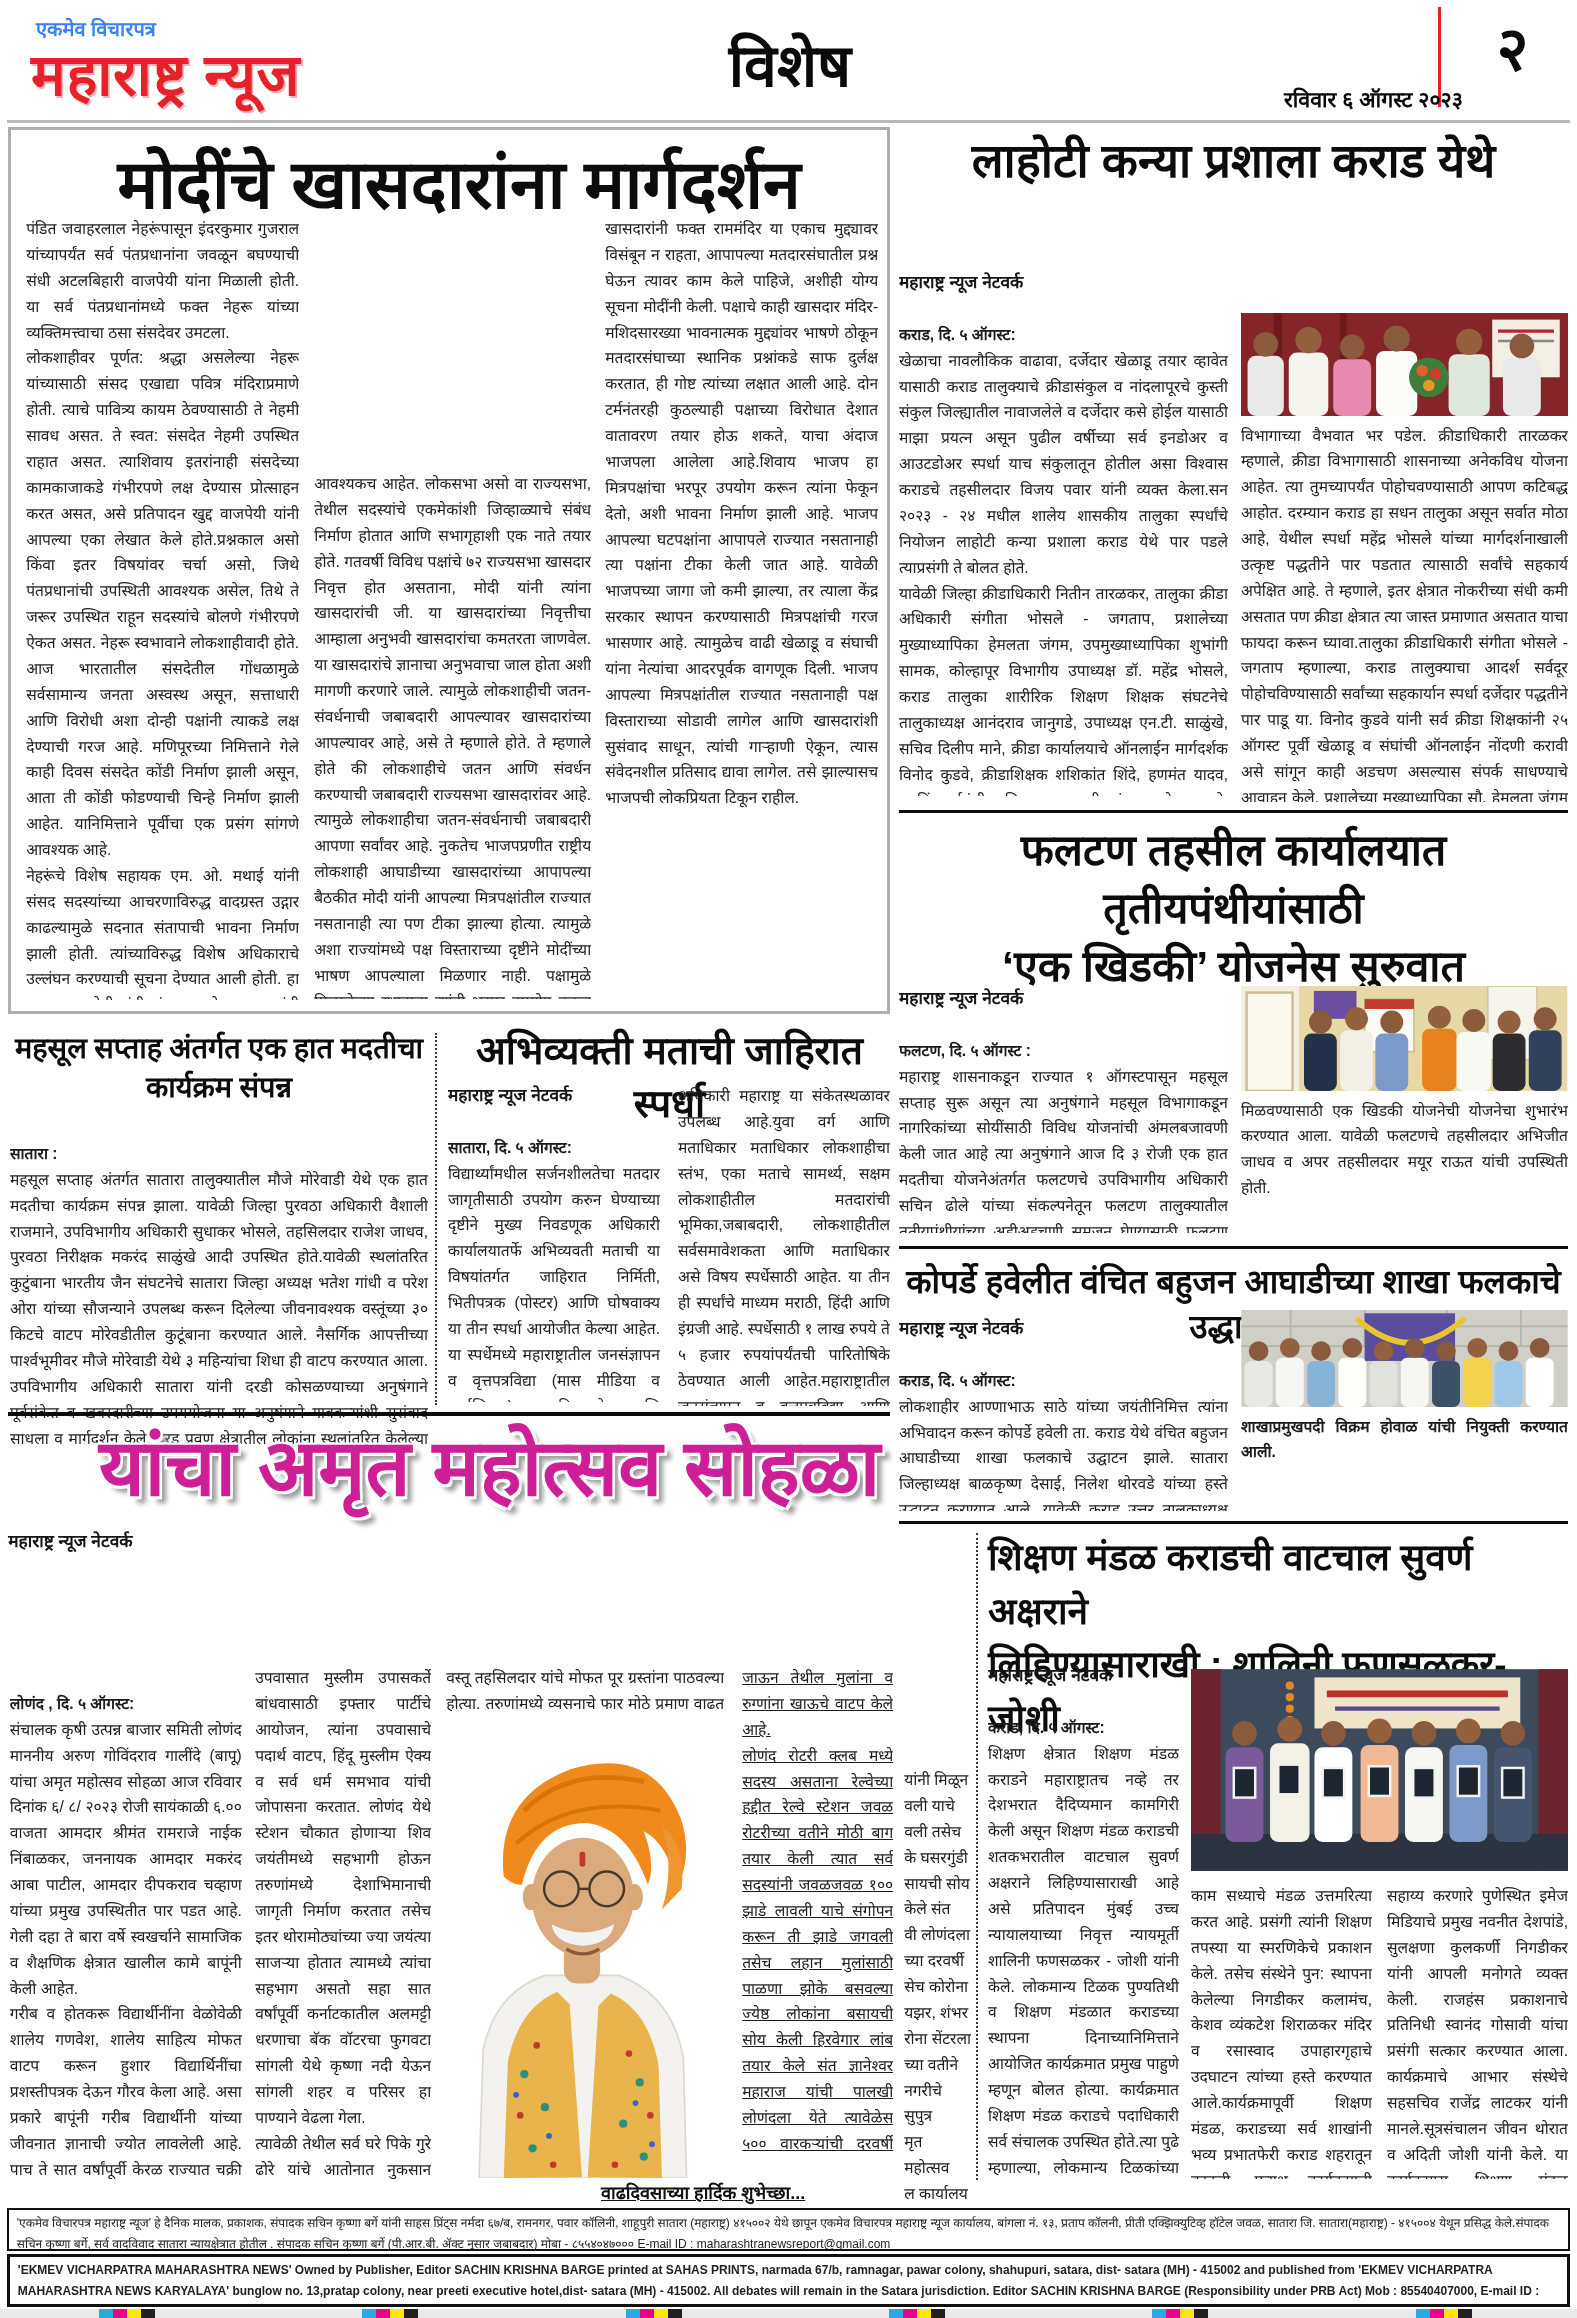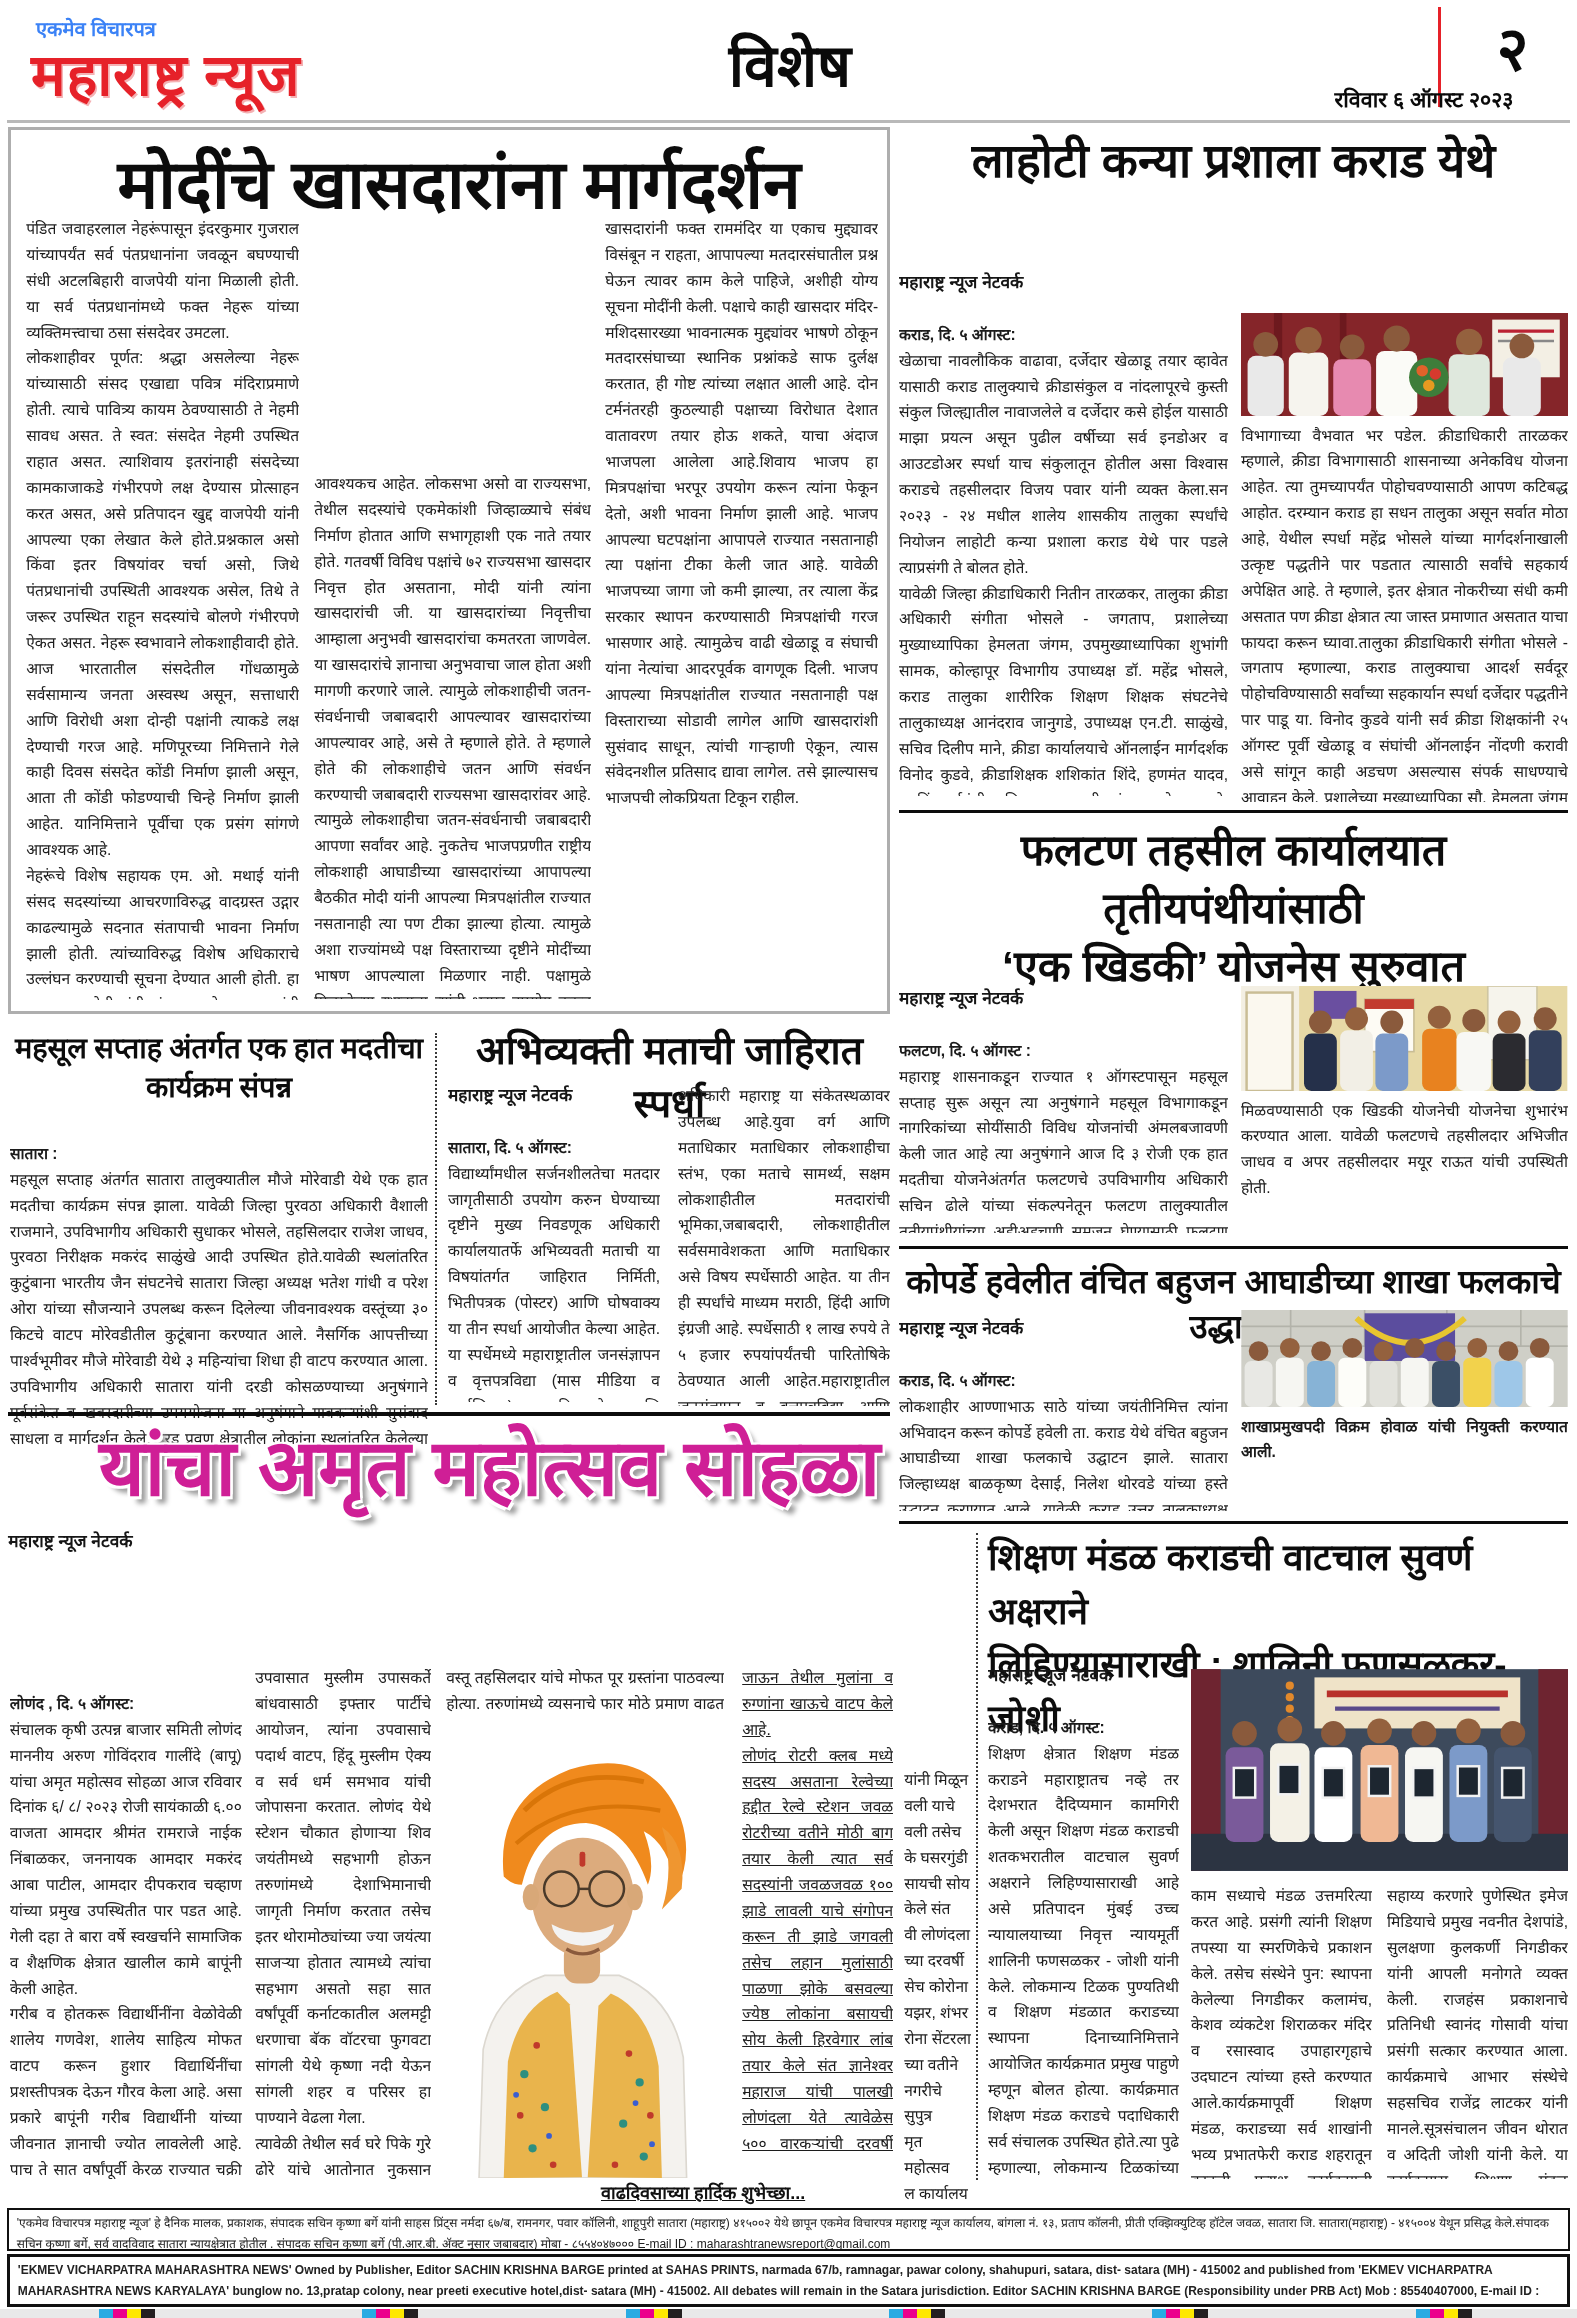--- a/index.html
+++ b/index.html
@@ -35,21 +35,21 @@
 </style>
 </head>
 <body>
 
 <div class="abs" style="left:0;top:0;width:1578px;height:122px;">
   <div class="abs" style="left:36px;top:15px;font-size:20px;font-weight:bold;color:#3b82f6;">एकमेव विचारपत्र</div>
   <div class="abs" style="left:31px;top:33px;font-size:58px;font-weight:800;color:var(--red);text-shadow:1.6px 1.6px 0 #f4b1b3;letter-spacing:0.8px;">महाराष्ट्र न्यूज</div>
   <div class="abs" style="left:675px;top:23px;width:230px;text-align:center;font-size:59px;font-weight:800;color:#0a0a0a;">विशेष</div>
   <div class="abs" style="left:1438px;top:6.6px;width:2.5px;height:100px;background:var(--red);"></div>
   <div class="abs" style="left:1467px;top:5px;width:91px;text-align:center;font-size:61px;font-weight:bold;color:#0a0a0a;">२</div>
-  <div class="abs" style="left:1284px;top:84px;width:280px;text-align:center;font-size:21.4px;font-weight:bold;color:#0a0a0a;">रविवार ६ ऑगस्ट २०२३</div>
+  <div class="abs" style="left:1284px;top:84px;width:280px;text-align:left;font-size:21.4px;font-weight:bold;color:#0a0a0a;">रविवार ६ ऑगस्ट २०२३</div>
   <div class="abs" style="left:6.6px;top:120px;width:1563px;height:3.3px;background:#b9b9b9;"></div>
 </div>
 
 <div class="abs" style="left:8.2px;top:127px;width:882px;height:887px;border:3.3px solid #aeaeae;background:#fff;">
   <div class="hl" style="margin-top:5px;font-size:68px;padding-left:20px;">मोदींचे खासदारांना मार्गदर्शन</div>
   <div class="abs col" style="left:15px;top:86px;width:273px;height:784px;">पंडित जवाहरलाल नेहरूंपासून इंदरकुमार गुजराल यांच्यापर्यंत सर्व पंतप्रधानांना जवळून बघण्याची संधी अटलबिहारी वाजपेयी यांना मिळाली होती. या सर्व पंतप्रधानांमध्ये फक्त नेहरू यांच्या व्यक्तिमत्त्वाचा ठसा संसदेवर उमटला.
 लोकशाहीवर पूर्णत: श्रद्धा असलेल्या नेहरू यांच्यासाठी संसद एखाद्या पवित्र मंदिराप्रमाणे होती. त्याचे पावित्र्य कायम ठेवण्यासाठी ते नेहमी सावध असत. ते स्वत: संसदेत नेहमी उपस्थित राहात असत. त्याशिवाय इतरांनाही संसदेच्या कामकाजाकडे गंभीरपणे लक्ष देण्यास प्रोत्साहन करत असत, असे प्रतिपादन खुद्द वाजपेयी यांनी आपल्या एका लेखात केले होते.प्रश्नकाल असो किंवा इतर विषयांवर चर्चा असो, जिथे पंतप्रधानांची उपस्थिती आवश्यक असेल, तिथे ते जरूर उपस्थित राहून सदस्यांचे बोलणे गंभीरपणे ऐकत असत. नेहरू स्वभावाने लोकशाहीवादी होते. आज भारतातील संसदेतील गोंधळामुळे सर्वसामान्य जनता अस्वस्थ असून, सत्ताधारी आणि विरोधी अशा दोन्ही पक्षांनी त्याकडे लक्ष देण्याची गरज आहे. मणिपूरच्या निमित्ताने गेले काही दिवस संसदेत कोंडी निर्माण झाली असून, आता ती कोंडी फोडण्याची चिन्हे निर्माण झाली आहेत. यानिमित्ताने पूर्वीचा एक प्रसंग सांगणे आवश्यक आहे.
 नेहरूंचे विशेष सहायक एम. ओ. मथाई यांनी संसद सदस्यांच्या आचरणाविरुद्ध वादग्रस्त उद्गार काढल्यामुळे सदनात संतापाची भावना निर्माण झाली होती. त्यांच्याविरुद्ध विशेष अधिकाराचे उल्लंघन करण्याची सूचना देण्यात आली होती. हा प्रस्ताव वाजपेयी यांनी मांडला व लोकसभाध्यक्षांनी तो स्वीकृतही केला, त्यावेळी मथाई यांनी विशेष अधिकाराचे उल्लंघन केले नसून, हा प्रश्न अनौचित्याचा आहे अशी भूमिका नेहरूंनी घेतली; परंतु सभागृहातील विरोधी पक्षीयांना नेहरूंची भूमिका पटली नव्हती. त्यावेळी हट्ट न करता नेहरूंनी तो विषय विशेषाधिकार समितीकडे सोपवण्यास मान्यता दिली.
 सदनातील बहुमताच्या भावनांचा अव्हेर करणे योग्य नाही, असे त्यांनी म्हटले. भारत-पाकिस्तान युद्धाच्या दिवसांत पंतप्रधान लालबहादूर शास्त्री यांनी रोज सायंकाळी विरोधी पक्ष सदस्यांना युद्धाची ताजी माहिती देण्याची व्यवस्था केली होती. देशातील लोकशाही परंपरा जपण्याच्या दृष्टीने या गोष्टी</div>
   <div class="abs col" style="left:303px;top:341px;width:277px;height:528px;">आवश्यकच आहेत. लोकसभा असो वा राज्यसभा, तेथील सदस्यांचे एकमेकांशी जिव्हाळ्याचे संबंध निर्माण होतात आणि सभागृहाशी एक नाते तयार होते. गतवर्षी विविध पक्षांचे ७२ राज्यसभा खासदार निवृत्त होत असताना, मोदी यांनी त्यांना खासदारांची जी. या खासदारांच्या निवृत्तीचा आम्हाला अनुभवी खासदारांचा कमतरता जाणवेल. या खासदारांचे ज्ञानाचा अनुभवाचा जाल होता अशी मागणी करणारे जाले. त्यामुळे लोकशाहीची जतन-संवर्धनाची जबाबदारी आपल्यावर खासदारांच्या आपल्यावर आहे, असे ते म्हणाले होते. ते म्हणाले होते की लोकशाहीचे जतन आणि संवर्धन करण्याची जबाबदारी राज्यसभा खासदारांवर आहे. त्यामुळे लोकशाहीचा जतन-संवर्धनाची जबाबदारी आपणा सर्वांवर आहे. नुकतेच भाजपप्रणीत राष्ट्रीय लोकशाही आघाडीच्या खासदारांच्या आपापल्या बैठकीत मोदी यांनी आपल्या मित्रपक्षांतील राज्यात नसतानाही त्या पण टीका झाल्या होत्या. त्यामुळे अशा राज्यांमध्ये पक्ष विस्ताराच्या दृष्टीने मोदींच्या भाषण आपल्याला मिळणार नाही. पक्षामुळे मिळालेल्या स्थानाचा त्यांनी भरपूर उपयोग करून घेतला.भाजपमध्ये मात्र हे खपवून घेतले जाणार नाही, असा आग्रह गेले काही महिने मोदी यांनी धरला असून, तो योग्यच आहे. तसेच भाजप</div>

